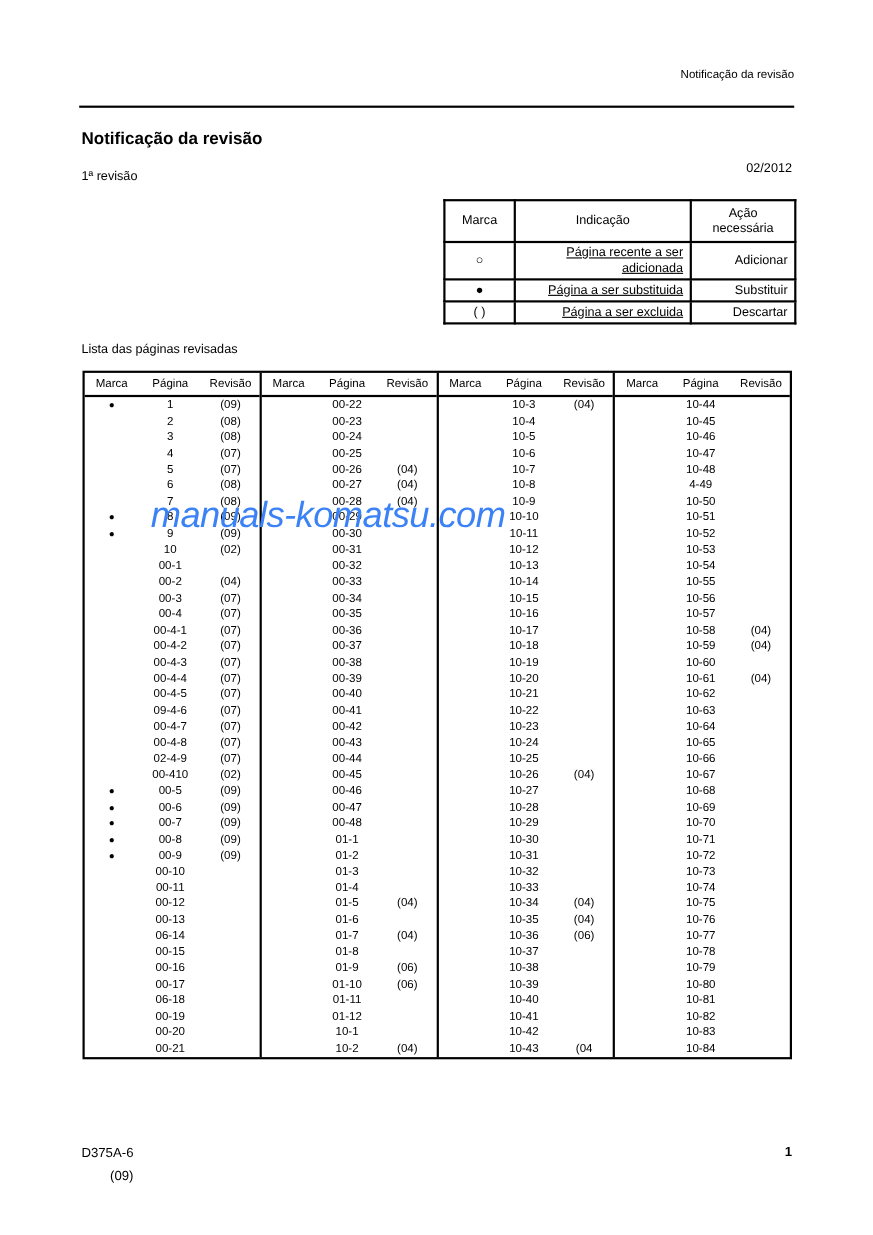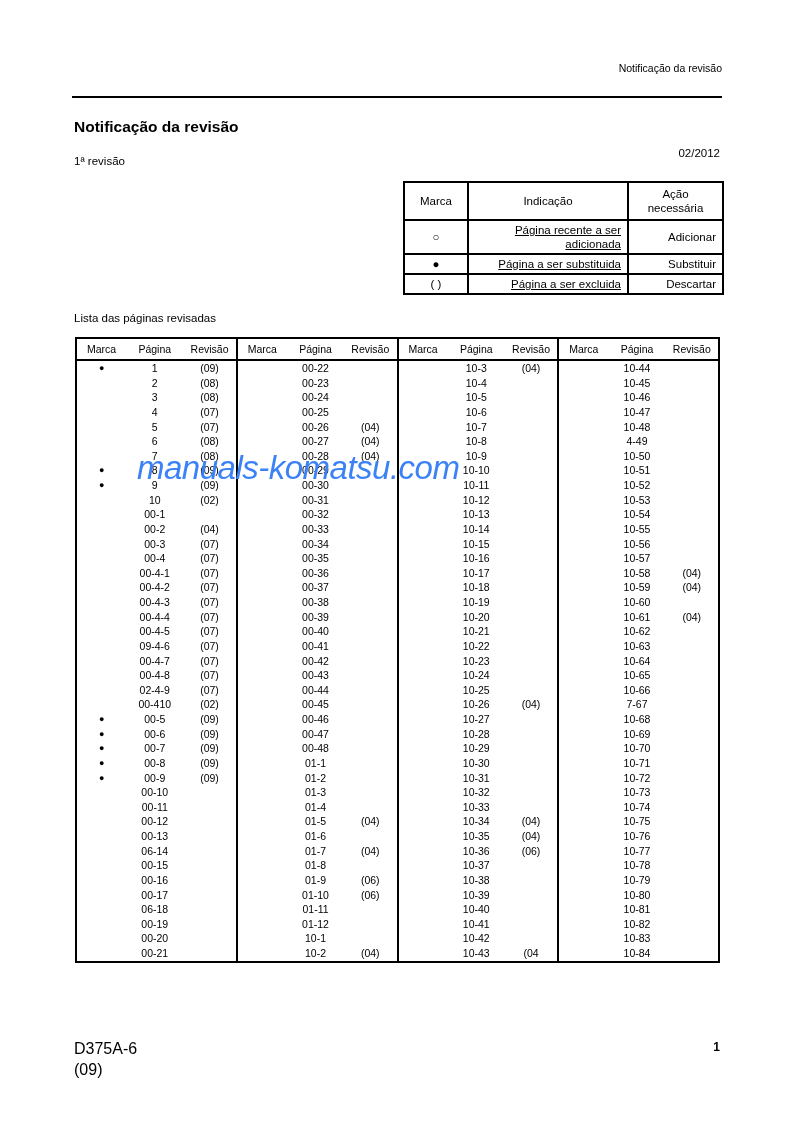--- a/index.html
+++ b/index.html
@@ -39,21 +39,21 @@
   .c-marca{width:31%;text-align:center;}
   .c-pagina{width:36%;text-align:center;}
   .c-rev{width:33%;text-align:center;}
   .mark-dot{font-size:9px;}
   
   .watermark{
     position:absolute;top:449px;left:137px;font-size:33px;color:#3b82f6;
     letter-spacing:-0.5px;white-space:nowrap;font-style:italic;
   }
   
-  .footer-left{position:absolute;top:1038px;left:74px;font-size:16px;line-height:21px;}
+  .footer-left{position:absolute;top:1038px;left:74px;font-size:12px;line-height:21px;text-align:right;}
   .page-number{position:absolute;top:1040px;right:74px;font-size:12px;font-weight:bold;}
 </style>
 </head>
 <body>
 
 <div class="page">
 
   <div class="running-header">Notificação da revisão</div>
   <div class="top-rule"></div>
 
@@ -850,21 +850,21 @@
           <span class="c-pagina">10-65</span>
           <span class="c-rev"></span>
         </div>
         <div class="prow">
           <span class="c-marca mark-dot"></span>
           <span class="c-pagina">10-66</span>
           <span class="c-rev"></span>
         </div>
         <div class="prow">
           <span class="c-marca mark-dot"></span>
-          <span class="c-pagina">7-67</span>
+          <span class="c-pagina">10-67</span>
           <span class="c-rev"></span>
         </div>
         <div class="prow">
           <span class="c-marca mark-dot"></span>
           <span class="c-pagina">10-68</span>
           <span class="c-rev"></span>
         </div>
         <div class="prow">
           <span class="c-marca mark-dot"></span>
           <span class="c-pagina">10-69</span>

